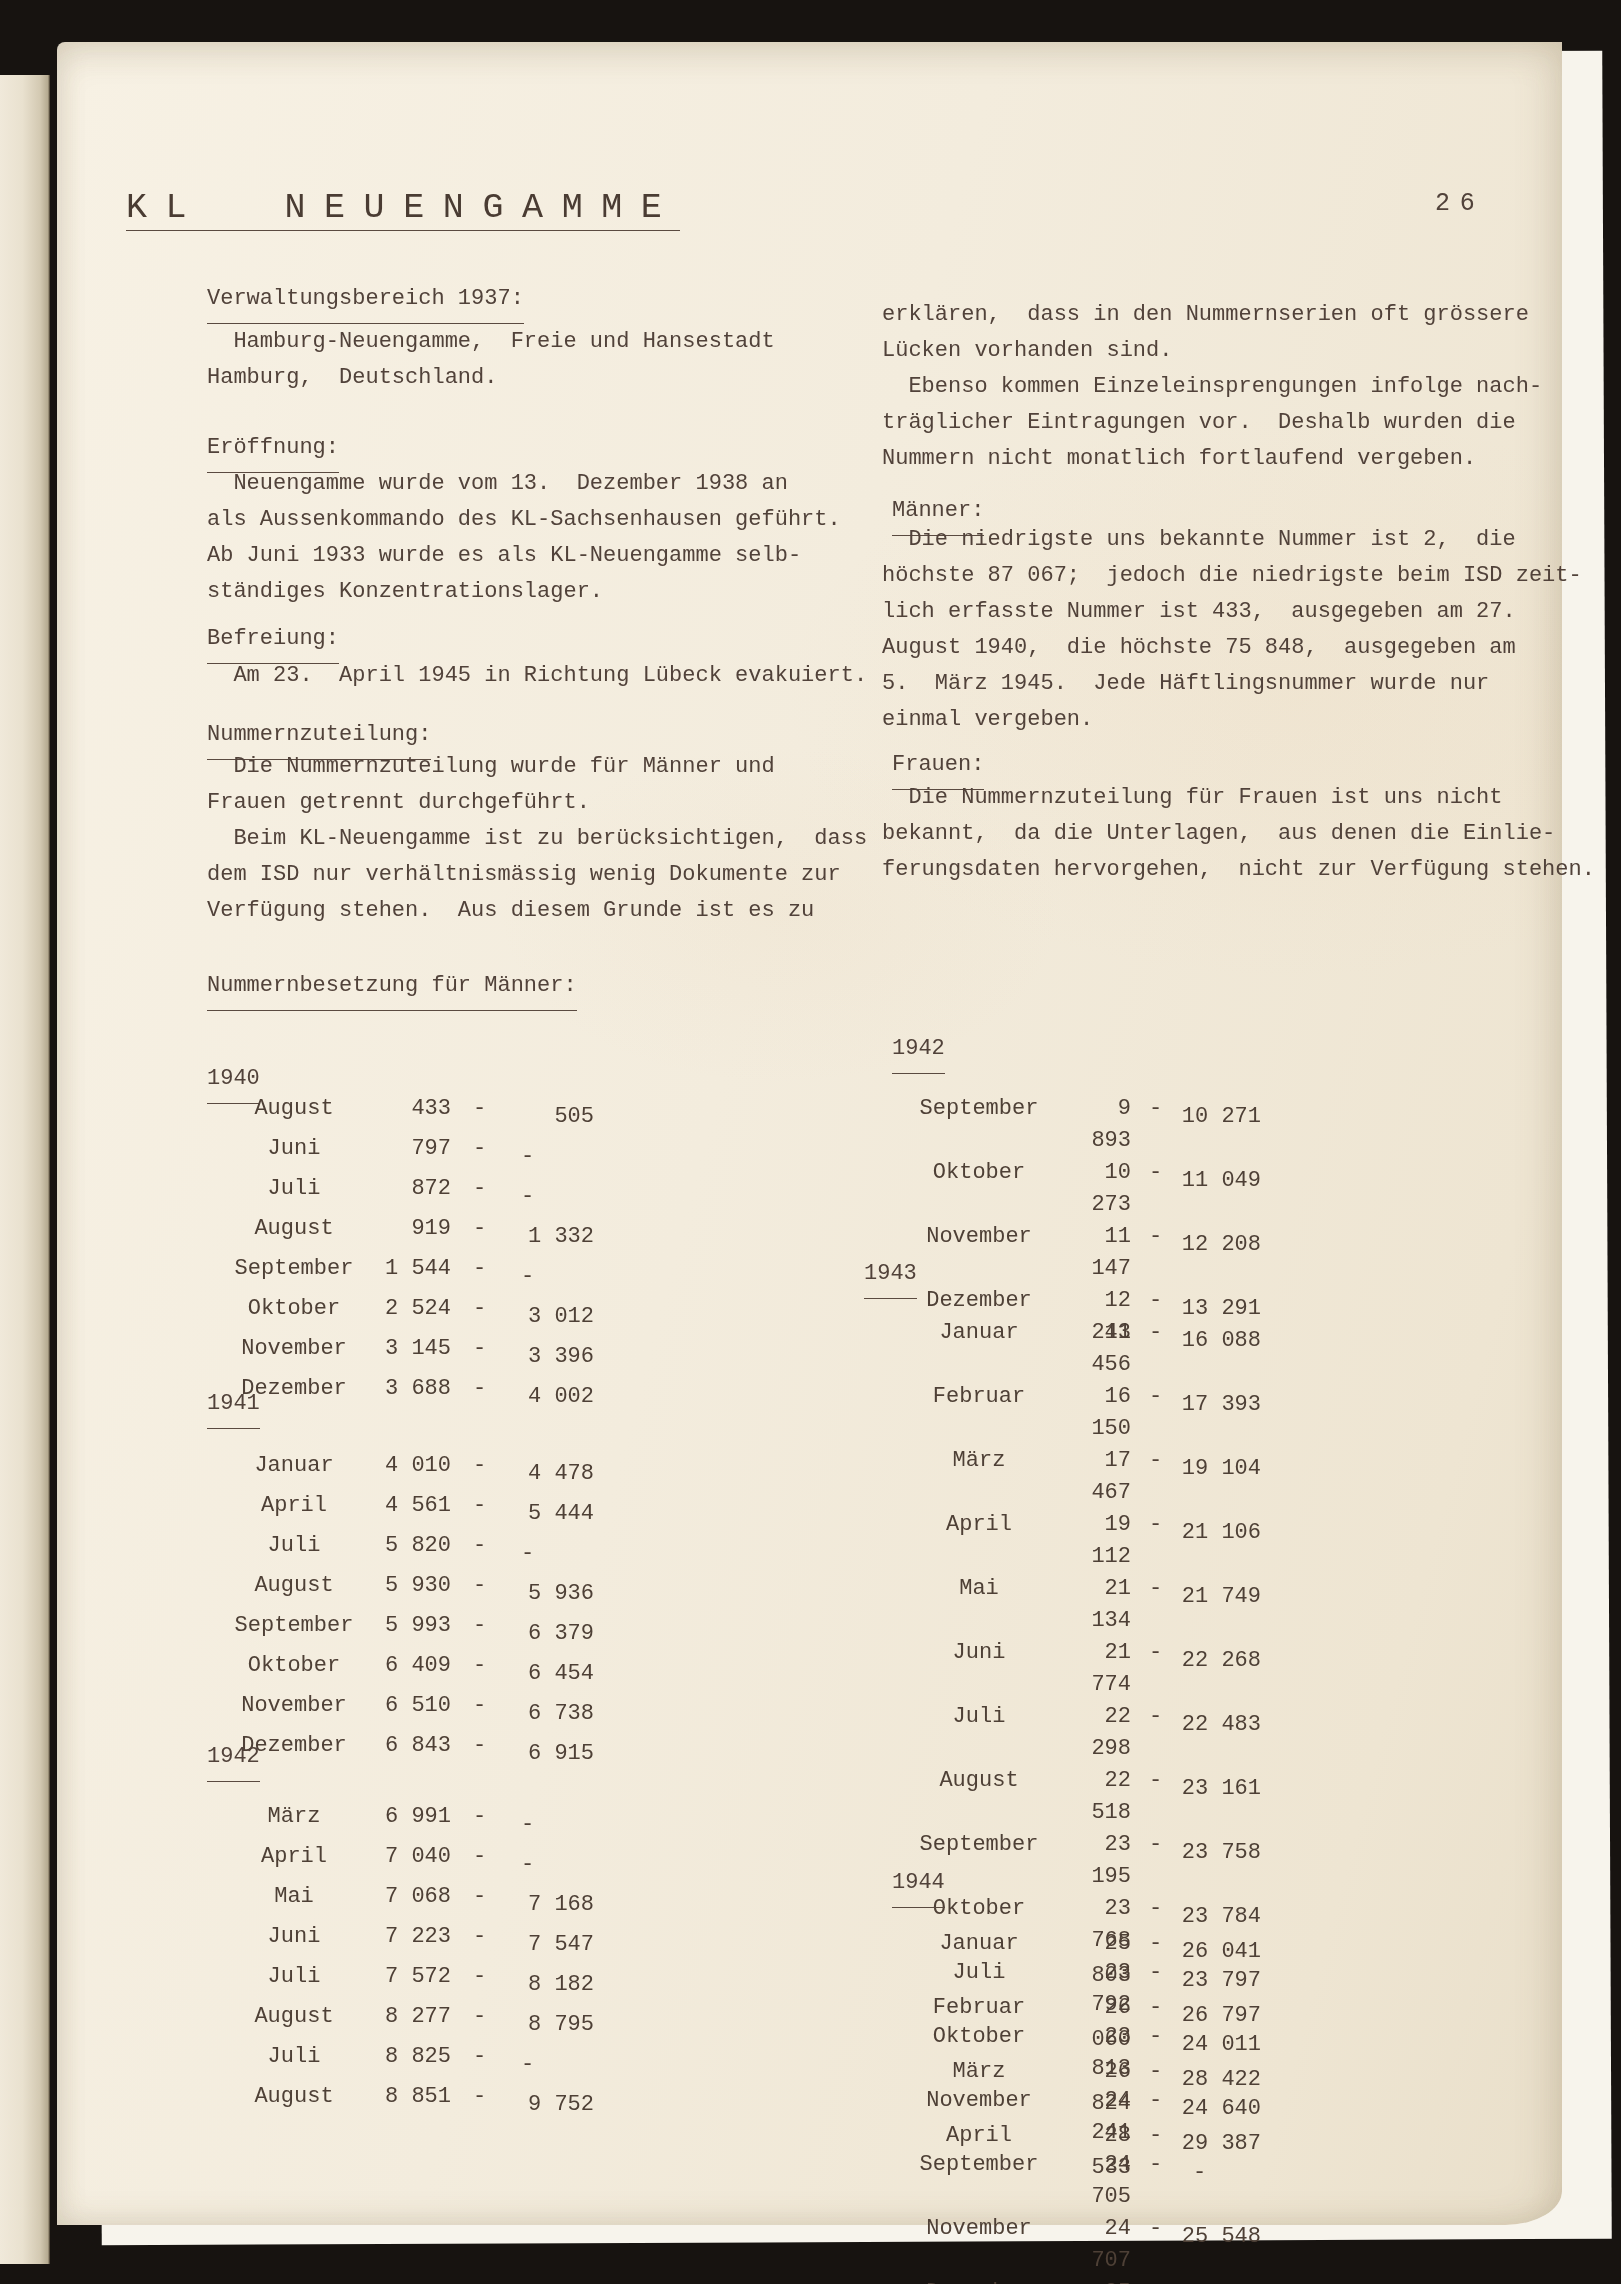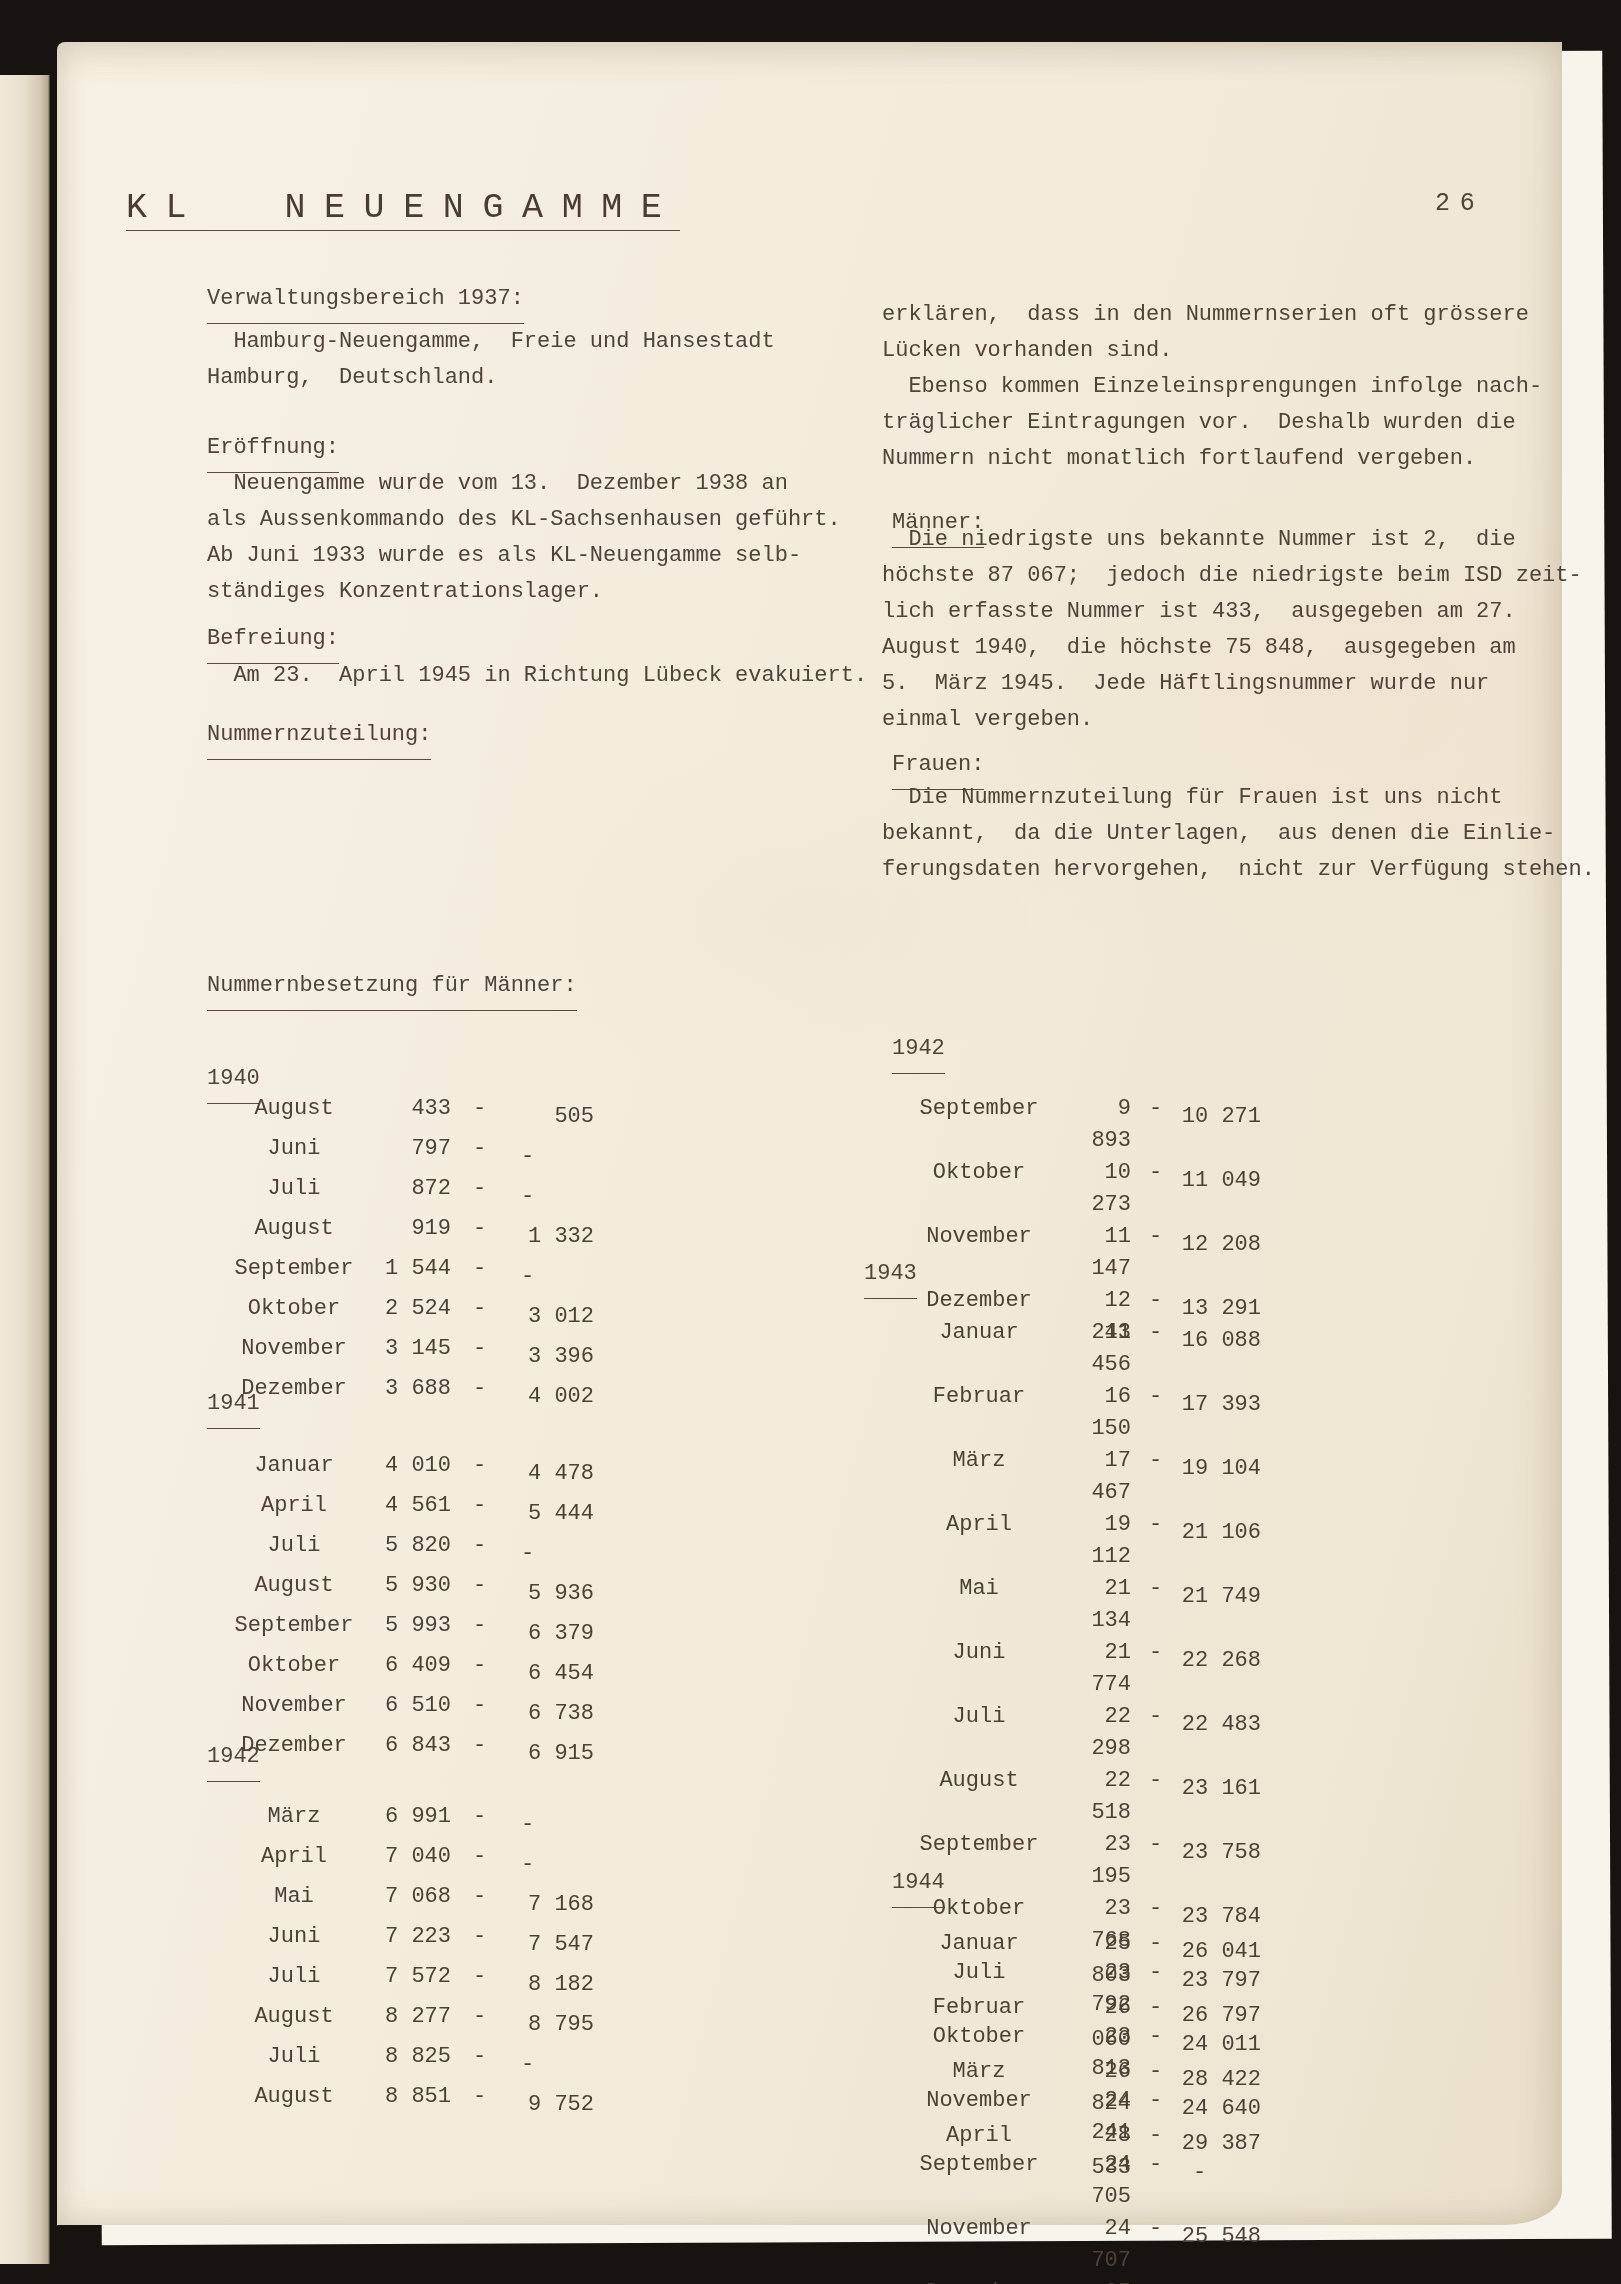--- a/index.html
+++ b/index.html
@@ -81,28 +81,33 @@
   <div class="txt" style="left:150px;top:388px;"><span class="h">Eröffnung:</span></div>
   <div class="txt" style="left:150px;top:424px;">  Neuengamme wurde vom 13.  Dezember 1938 an
 als Aussenkommando des KL-Sachsenhausen geführt.
 Ab Juni 1933 wurde es als KL-Neuengamme selb-
 ständiges Konzentrationslager.</div>
 
   <div class="txt" style="left:150px;top:579px;"><span class="h">Befreiung:</span></div>
   <div class="txt" style="left:150px;top:616px;">  Am 23.  April 1945 in Richtung Lübeck evakuiert.</div>
 
   <div class="txt" style="left:150px;top:675px;"><span class="h">Nummernzuteilung:</span></div>
+  <div class="txt" style="left:150px;top:707px;">  Die Nummernzuteilung wurde für Männer und
+Frauen getrennt durchgeführt.
+  Beim KL-Neuengamme ist zu berücksichtigen,  dass
+dem ISD nur verhältnismässig wenig Dokumente zur
+Verfügung stehen.  Aus diesem Grunde ist es zu</div>
 
   <div class="txt" style="left:825px;top:255px;">erklären,  dass in den Nummernserien oft grössere
 Lücken vorhanden sind.
   Ebenso kommen Einzeleinsprengungen infolge nach-
 träglicher Eintragungen vor.  Deshalb wurden die
 Nummern nicht monatlich fortlaufend vergeben.</div>
 
-  <div class="txt" style="left:835px;top:451px;margin-top:12px;"><span class="h">Männer:</span></div>
+  <div class="txt" style="left:835px;top:451px;"><span class="h">Männer:</span></div>
   <div class="txt" style="left:825px;top:480px;">  Die niedrigste uns bekannte Nummer ist 2,  die
 höchste 87 067;  jedoch die niedrigste beim ISD zeit-
 lich erfasste Nummer ist 433,  ausgegeben am 27.
 August 1940,  die höchste 75 848,  ausgegeben am
 5.  März 1945.  Jede Häftlingsnummer wurde nur
 einmal vergeben.</div>
 
   <div class="txt" style="left:835px;top:705px;"><span class="h">Frauen:</span></div>
   <div class="txt" style="left:825px;top:738px;">  Die Nummernzuteilung für Frauen ist uns nicht
 bekannt,  da die Unterlagen,  aus denen die Einlie-

